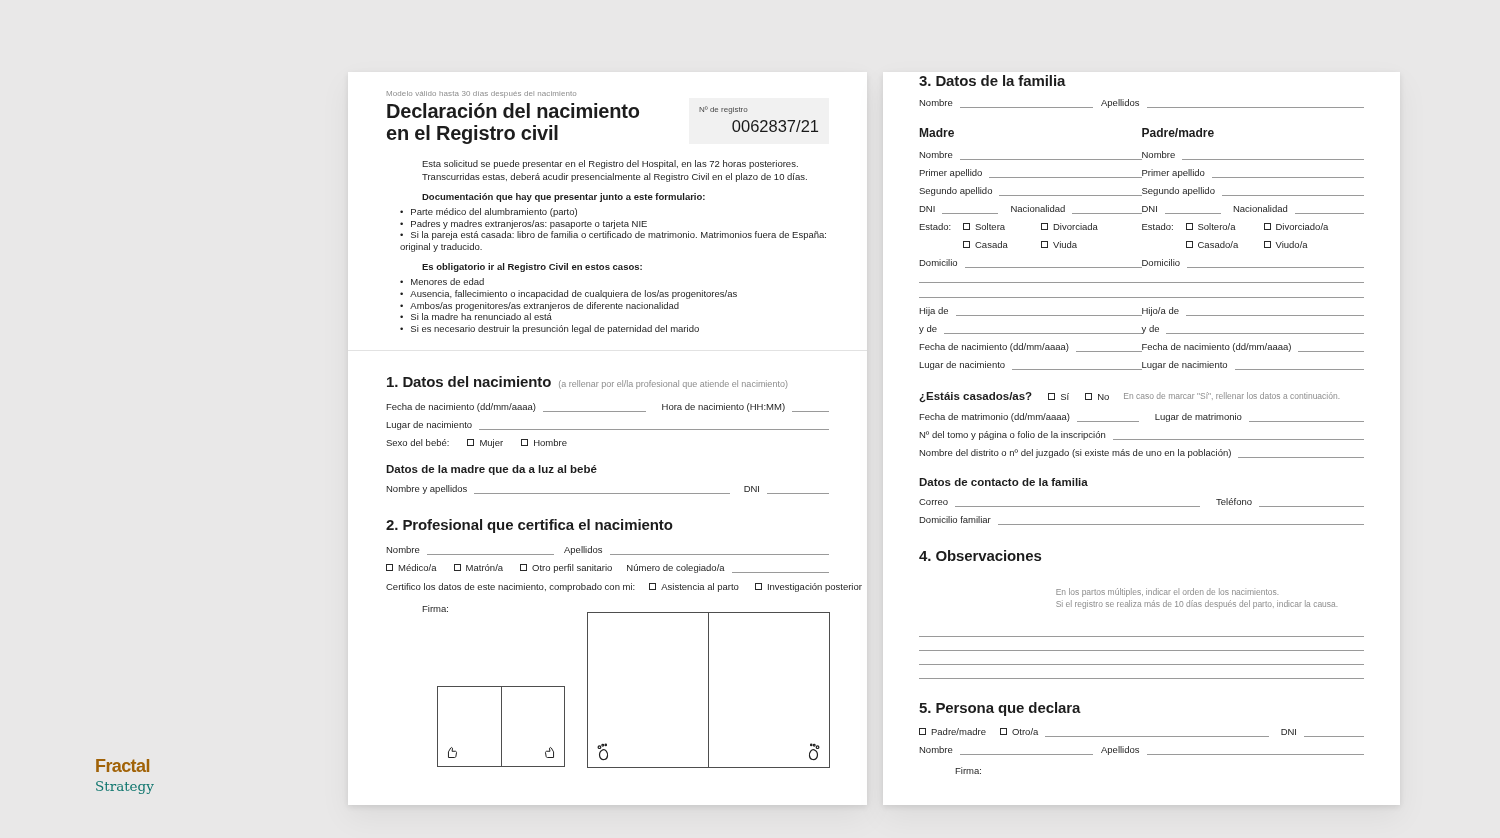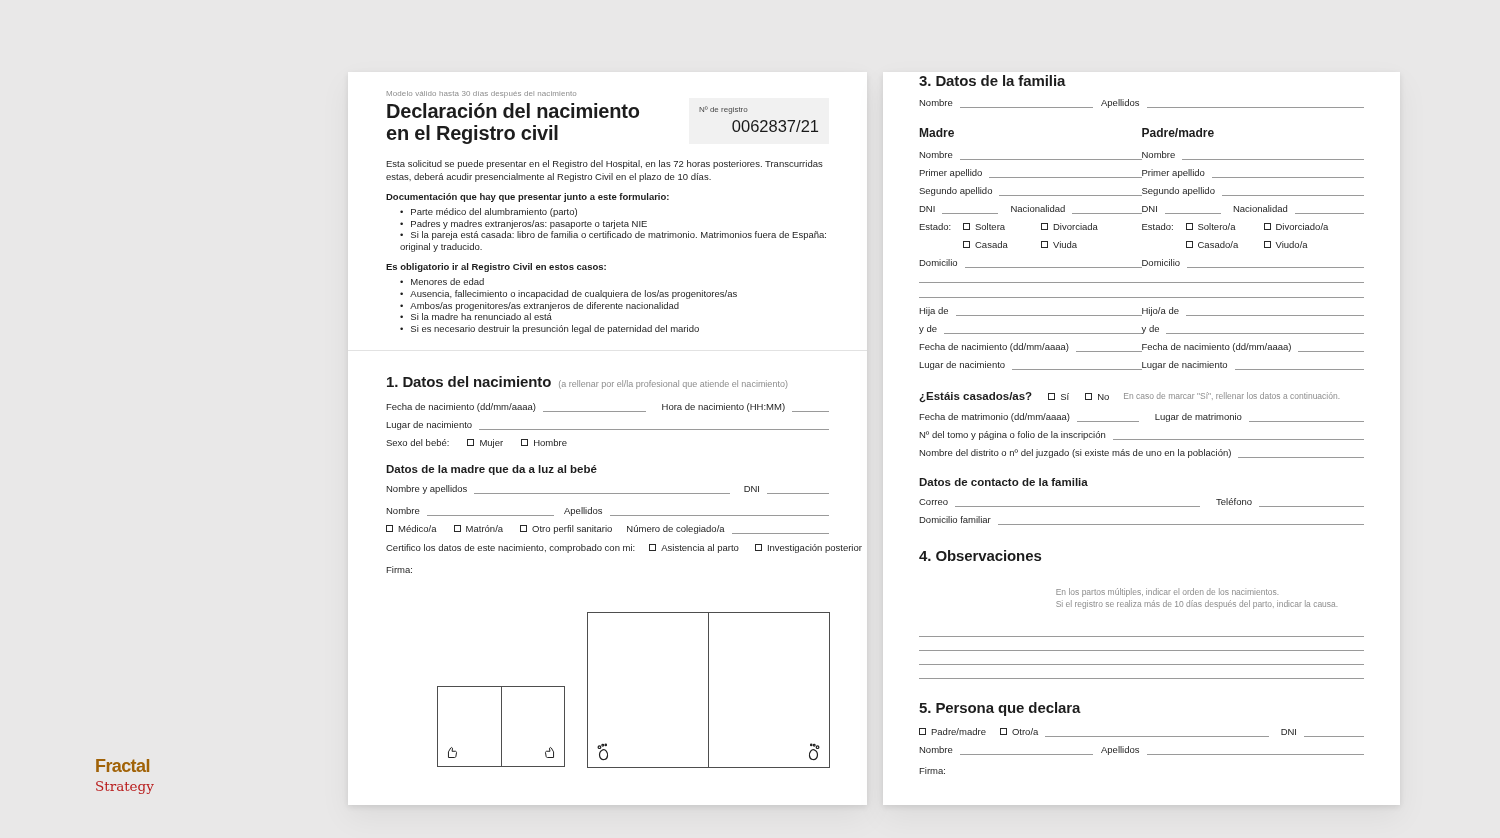--- a/index.html
+++ b/index.html
@@ -21,21 +21,21 @@
   #page1 { left: 348px; width: 519px; }
   #page2 { left: 883px; width: 517px; }
   .inner { padding: 0 38px; position: relative; }
   #page2 .inner { padding: 0 36px; }
 
   .micro { font-size: 8px; color: #8d8d8d; letter-spacing: .1px; }
   h1 { font-size: 20px; line-height: 22px; font-weight: bold; letter-spacing: -.2px; }
   .h2 { font-size: 15px; font-weight: bold; letter-spacing: -.1px; }
   .h3 { font-size: 11.5px; font-weight: bold; }
   .colh { font-size: 12px; font-weight: bold; }
-  .small { font-size: 9.5px; line-height: 13px; }
+  .small { font-size: 9.5px; line-height: 13px; margin-left: 36px; }
   .bold { font-weight: bold; }
   .gnote { color: #8d8d8d; }
 
   .title-row { display: flex; justify-content: space-between; align-items: flex-start; margin-top: 2px; }
   .reg-box { background: #f1f1f1; width: 140px; min-height: 43px; padding: 7px 10px 8px; margin-top: -2px; }
   .reg-label { font-size: 8px; color: #4a4a4a; }
   .reg-num { font-size: 16.5px; text-align: right; margin-top: 3px; color: #1a1a1a; }
 
   ul.blist { list-style: none; margin-top: 3px; padding-left: 14px; }
   ul.blist li { font-size: 9.5px; line-height: 11.6px; }
@@ -65,21 +65,21 @@
   .print-box { position: absolute; border: 1px solid #4e4e4e; display: flex; background: #fff; }
   .print-box .cell { flex: 1 1 0; position: relative; }
   .print-box .cell + .cell { border-left: 1px solid #4e4e4e; }
   .icn { position: absolute; bottom: 6px; }
   .icn.l { left: 7px; }
   .icn.r { right: 7px; }
   .mirror { transform: scaleX(-1); }
 
   #brand { position: absolute; left: 95px; top: 753px; }
   .brand-name { font-size: 18px; font-weight: bold; letter-spacing: -.6px; color: #a16207; line-height: 26px; }
-  .brand-tagline { font-family: "DejaVu Serif", serif; font-size: 13.5px; color: #b91c1c; line-height: 15px; }
+  .brand-tagline { font-family: "DejaVu Serif", serif; font-size: 13.5px; color: #0f766e; line-height: 15px; }
 </style>
 </head>
 <body>
 
 <div class="page" id="page1">
   <div class="inner">
     <div class="micro" style="padding-top:17px">Modelo válido hasta 30 días después del nacimiento</div>
 
     <div class="title-row">
       <h1><span>Declaración del nacimiento</span><br><span>en el Registro civil</span></h1>
@@ -145,20 +145,21 @@
 
     <div class="h3" style="margin-top:15px">Datos de la madre que da a luz al bebé</div>
 
     <div class="frow" style="margin-top:8px">
       <span class="lbl">Nombre y apellidos</span>
       <span class="line"></span>
       <span class="lbl" style="margin-left:14px">DNI</span>
       <span class="line" style="flex:0 0 62px"></span>
     </div>
 
+    <div class="h2" style="margin-top:22px">2. Profesional que certifica el nacimiento</div>
 
     <div class="frow" style="margin-top:11px">
       <div class="pair" style="flex:0 0 168px">
         <span class="lbl">Nombre</span>
         <span class="line"></span>
       </div>
       <div class="gap" style="flex:0 0 10px"></div>
       <div class="pair" style="flex:1">
         <span class="lbl">Apellidos</span>
         <span class="line"></span>

